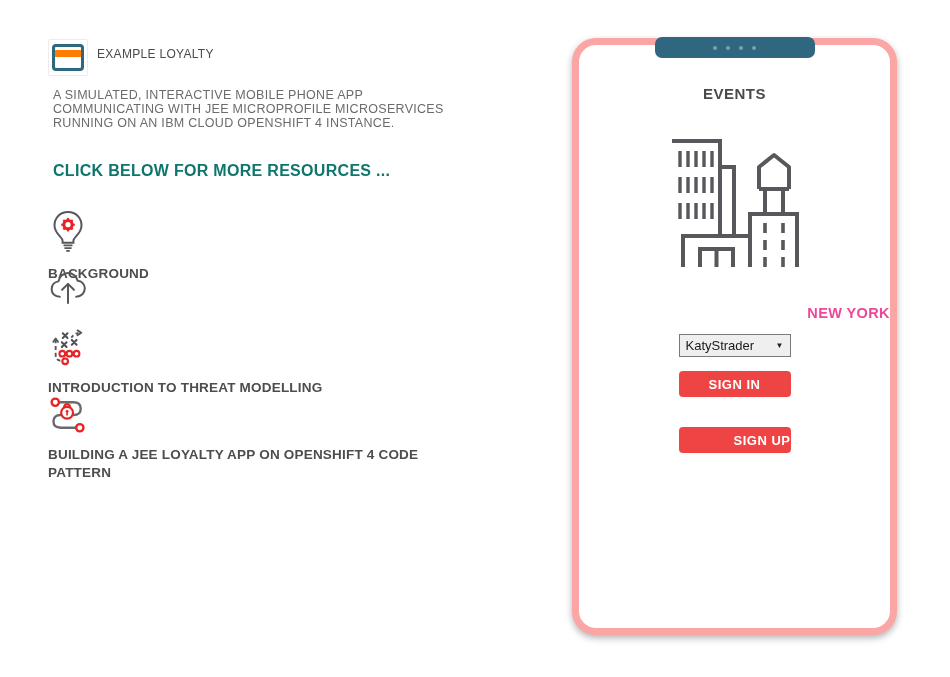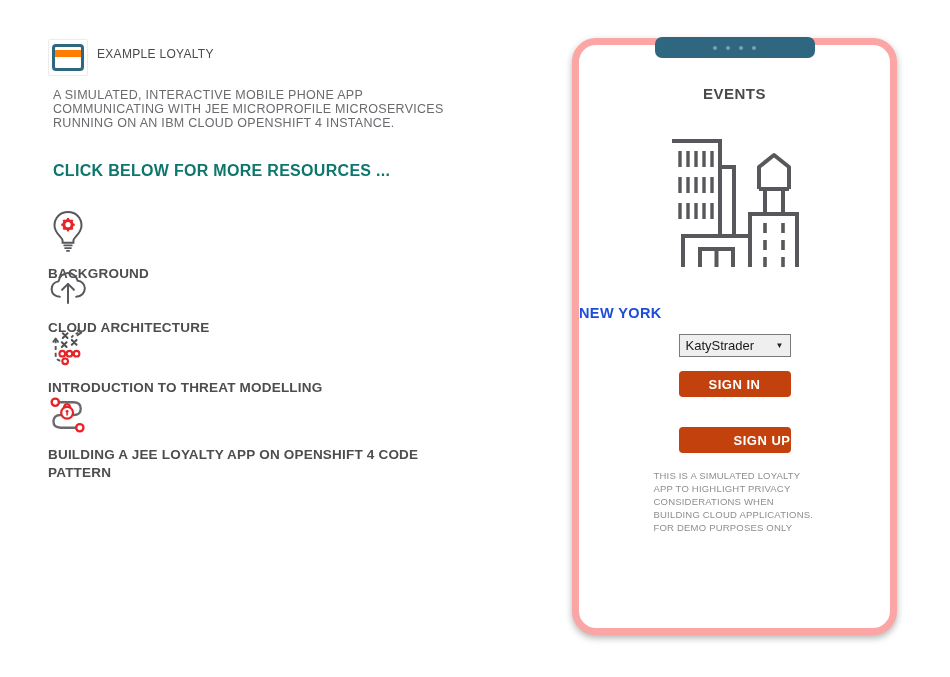--- a/index.html
+++ b/index.html
@@ -35,31 +35,31 @@
   .notch { position:absolute; left:50%; top:-8px; transform:translateX(-50%);
     width:160px; height:21px; background:#2f6780; border-radius:7px;
     display:flex; align-items:center; justify-content:center; gap:9px; }
   .notch-dot { width:4px; height:4px; border-radius:50%; background:#7f9fad; }
 
   .events-title { position:absolute; top:40px; left:0; right:0; text-align:center;
     font-size:15px; font-weight:bold; color:#4a4a4e; letter-spacing:0.5px; }
 
   .city { position:absolute; top:84px; left:50%; transform:translateX(-50%); }
 
-  .location { position:absolute; top:260px; left:0; right:0; text-align:left;
-    font-size:14.5px; font-weight:bold; color:#1d4ed8; letter-spacing:0.4px; }
+  .location { position:absolute; top:260px; left:0; right:0; text-align:right;
+    font-size:14.5px; font-weight:bold; color:#ec4899; letter-spacing:0.4px; }
 
   .user-select { position:absolute; top:289px; left:50%; transform:translateX(-50%);
     width:112px; height:23px; background:#efefef; border:1px solid #7a7a7a;
     display:flex; align-items:center; padding:0 6px; cursor:pointer;justify-content:space-between; }
   .user-select .sel-text { flex:1; font-size:13px; color:#1a1a1a; }
   .user-select .sel-arrow { font-size:8px; color:#222; }
 
   .btn { position:absolute; left:50%; transform:translateX(-50%); width:112px; height:26px;
-    background:#c2410c; color:#ffffff; border:none; border-radius:4px;
+    background:#ef4444; color:#ffffff; border:none; border-radius:4px;
     font-family:inherit; font-size:13px; font-weight:bold; letter-spacing:0.5px; cursor:pointer; }
   #signin-btn { top:326px; }
   #signup-btn { top:382px;text-align:right; }
 
   .disclaimer { position:absolute; top:424px; left:50%; transform:translateX(-50%);
     width:162px; font-size:9.5px; line-height:13px; color:#8e8e92; letter-spacing:0.2px; text-align:left; }
 </style>
 </head>
 <body>
 
@@ -93,21 +93,20 @@
   </div>
 
   <div class="resource-row" id="res-1">
     <span class="icon-box">
       <svg width="40" height="38" viewBox="0 0 44 40" fill="none" stroke="#58585c" stroke-width="2.2" stroke-linecap="round" stroke-linejoin="round">
         <path d="M13 29.5 C7.5 29.5 4 25.8 4 21.3 C4 16.8 7 13.4 11.5 12.7 C12.3 7.2 17 3.5 22 3.5 C27.1 3.5 31.6 7 32.6 12 C37 12.3 40.5 15.8 40.5 20.4 C40.5 25.4 36.6 29.5 31 29.5"></path>
         <line x1="22" y1="36.5" x2="22" y2="16"></line>
         <path d="M15.5 22 L22 15.5 L28.5 22"></path>
       </svg>
     </span>
-    <span class="resource-label">CLOUD ARCHITECTURE</span>
   </div>
 
   <div class="resource-row" id="res-2">
     <span class="icon-box">
       <svg width="38" height="38" viewBox="0 0 40 40" fill="none">
         <path d="M7 11 V27 Q7 33.5 13 33.5" stroke="#58585c" stroke-width="2" stroke-dasharray="4 3"></path>
         <path d="M4.5 13.5 L7 10 L9.5 13.5" stroke="#58585c" stroke-width="2" stroke-linecap="round" stroke-linejoin="round"></path>
         <path d="M23.5 9 Q27.5 4 32.5 4" stroke="#58585c" stroke-width="2" stroke-dasharray="3 3"></path>
         <path d="M30 1.5 L34 4 L30 6.5" stroke="#58585c" stroke-width="2" stroke-linecap="round" stroke-linejoin="round"></path>
         <g stroke="#4f4f53" stroke-width="2.1" stroke-linecap="round">
@@ -187,16 +186,15 @@
     <div class="location">NEW YORK</div>
 
     <div class="user-select">
       <span class="sel-text">KatyStrader</span>
       <span class="sel-arrow">▼</span>
     </div>
 
     <button class="btn" id="signin-btn">SIGN IN</button>
     <button class="btn" id="signup-btn">SIGN UP</button>
 
-    <div class="disclaimer">THIS IS A SIMULATED LOYALTY APP TO HIGHLIGHT PRIVACY CONSIDERATIONS WHEN BUILDING CLOUD APPLICATIONS. FOR DEMO PURPOSES ONLY</div>
   </div>
 
 </div>
 
 </body></html>

